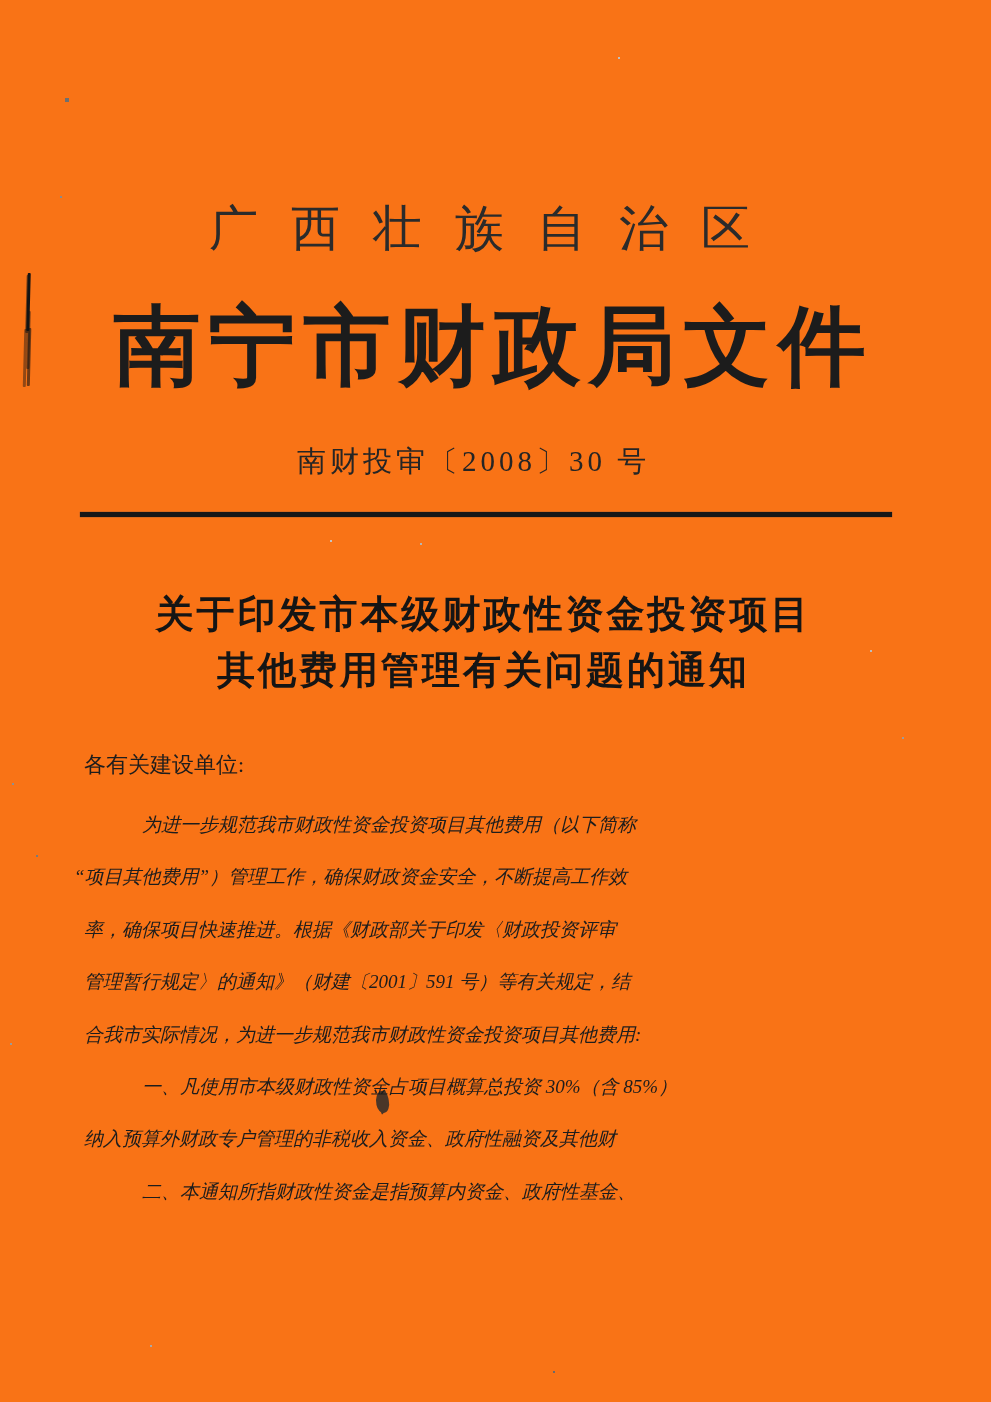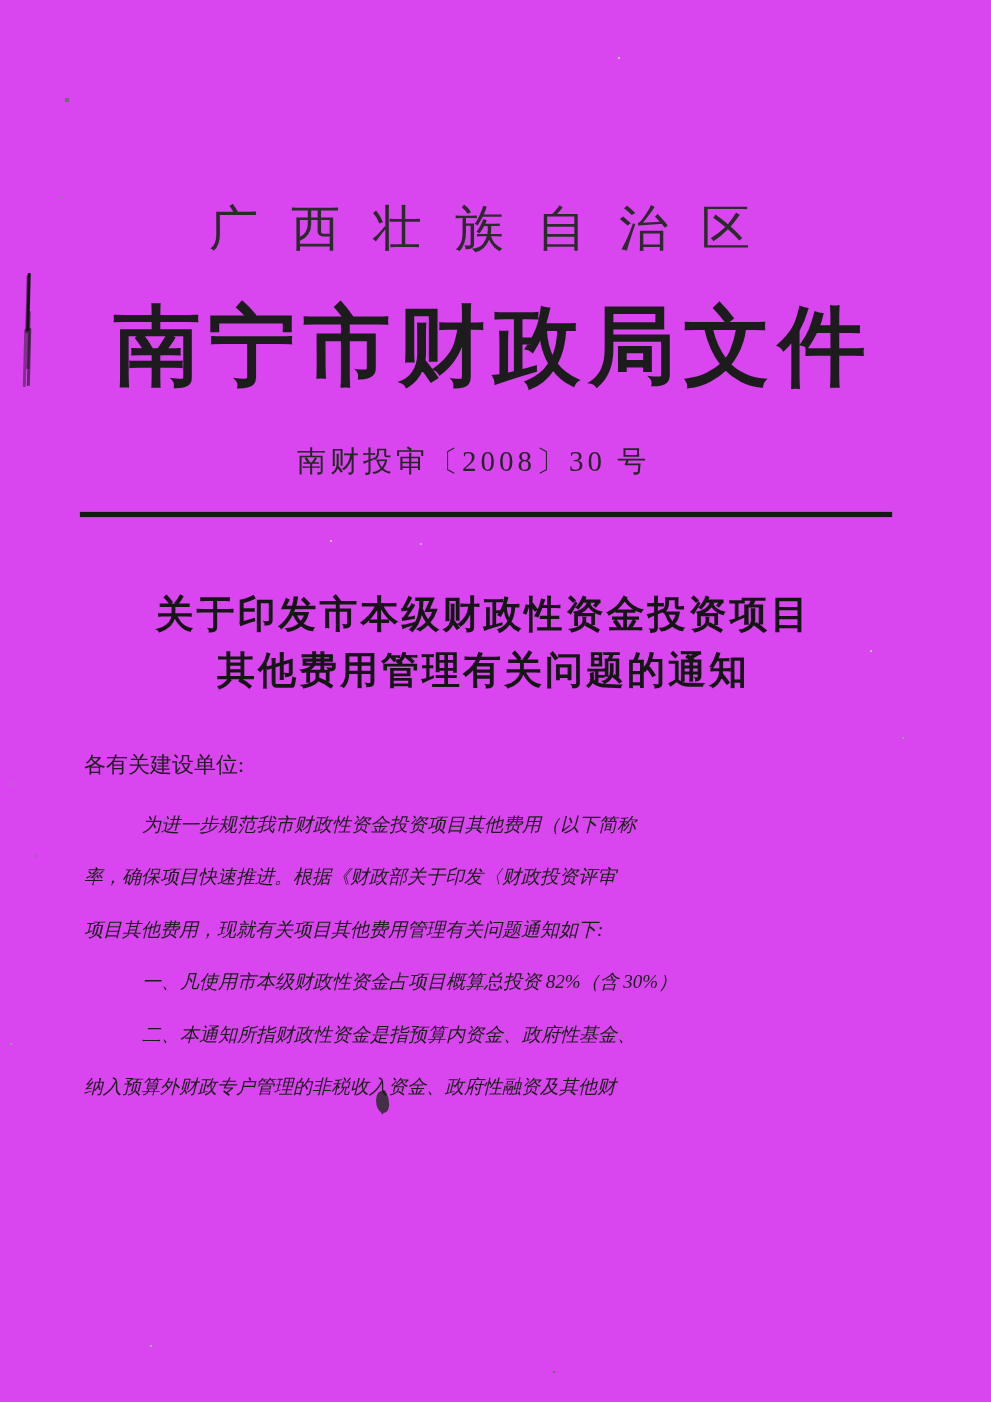--- a/index.html
+++ b/index.html
@@ -5,21 +5,21 @@
   html, body {
     margin: 0;
     padding: 0;
     background: #e8e8e8;
   }
   .page {
     position: relative;
     width: 991px;
     height: 1402px;
     margin: 0 auto;
-    background: #d946ef;
+    background: #f97316;
     color: #1b1b1b;
     font-family: "Liberation Serif", serif;
     overflow: hidden;
   }
 
   
   .binding-mark {
     position: absolute;
     left: 27px;
     top: 273px;
@@ -173,20 +173,22 @@
 
   <div class="doc-title">
     <div>关于印发市本级财政性资金投资项目</div>
     <div>其他费用管理有关问题的通知</div>
   </div>
 
   <div class="salutation">各有关建设单位:</div>
 
   <div class="doc-body">
     <div class="body-line indent">为进一步规范我市财政性资金投资项目其他费用（以下简称</div>
+    <div class="body-line hang">“项目其他费用”）管理工作，确保财政资金安全，不断提高工作效</div>
     <div class="body-line">率，确保项目快速推进。根据《财政部关于印发〈财政投资评审</div>
-    <div class="body-line">项目其他费用，现就有关项目其他费用管理有关问题通知如下:</div>
-    <div class="body-line indent">一、凡使用市本级财政性资金占项目概算总投资 82%（含 30%）</div>
+    <div class="body-line">管理暂行规定〉的通知》（财建〔2001〕591 号）等有关规定，结</div>
+    <div class="body-line">合我市实际情况，为进一步规范我市财政性资金投资项目其他费用:</div>
+    <div class="body-line indent">一、凡使用市本级财政性资金占项目概算总投资 30%（含 85%）</div>
+    <div class="body-line">纳入预算外财政专户管理的非税收入资金、政府性融资及其他财</div>
     <div class="body-line indent">二、本通知所指财政性资金是指预算内资金、政府性基金、</div>
-    <div class="body-line">纳入预算外财政专户管理的非税收入资金、政府性融资及其他财</div>
   </div>
 
 </div>
 
 </body></html>

